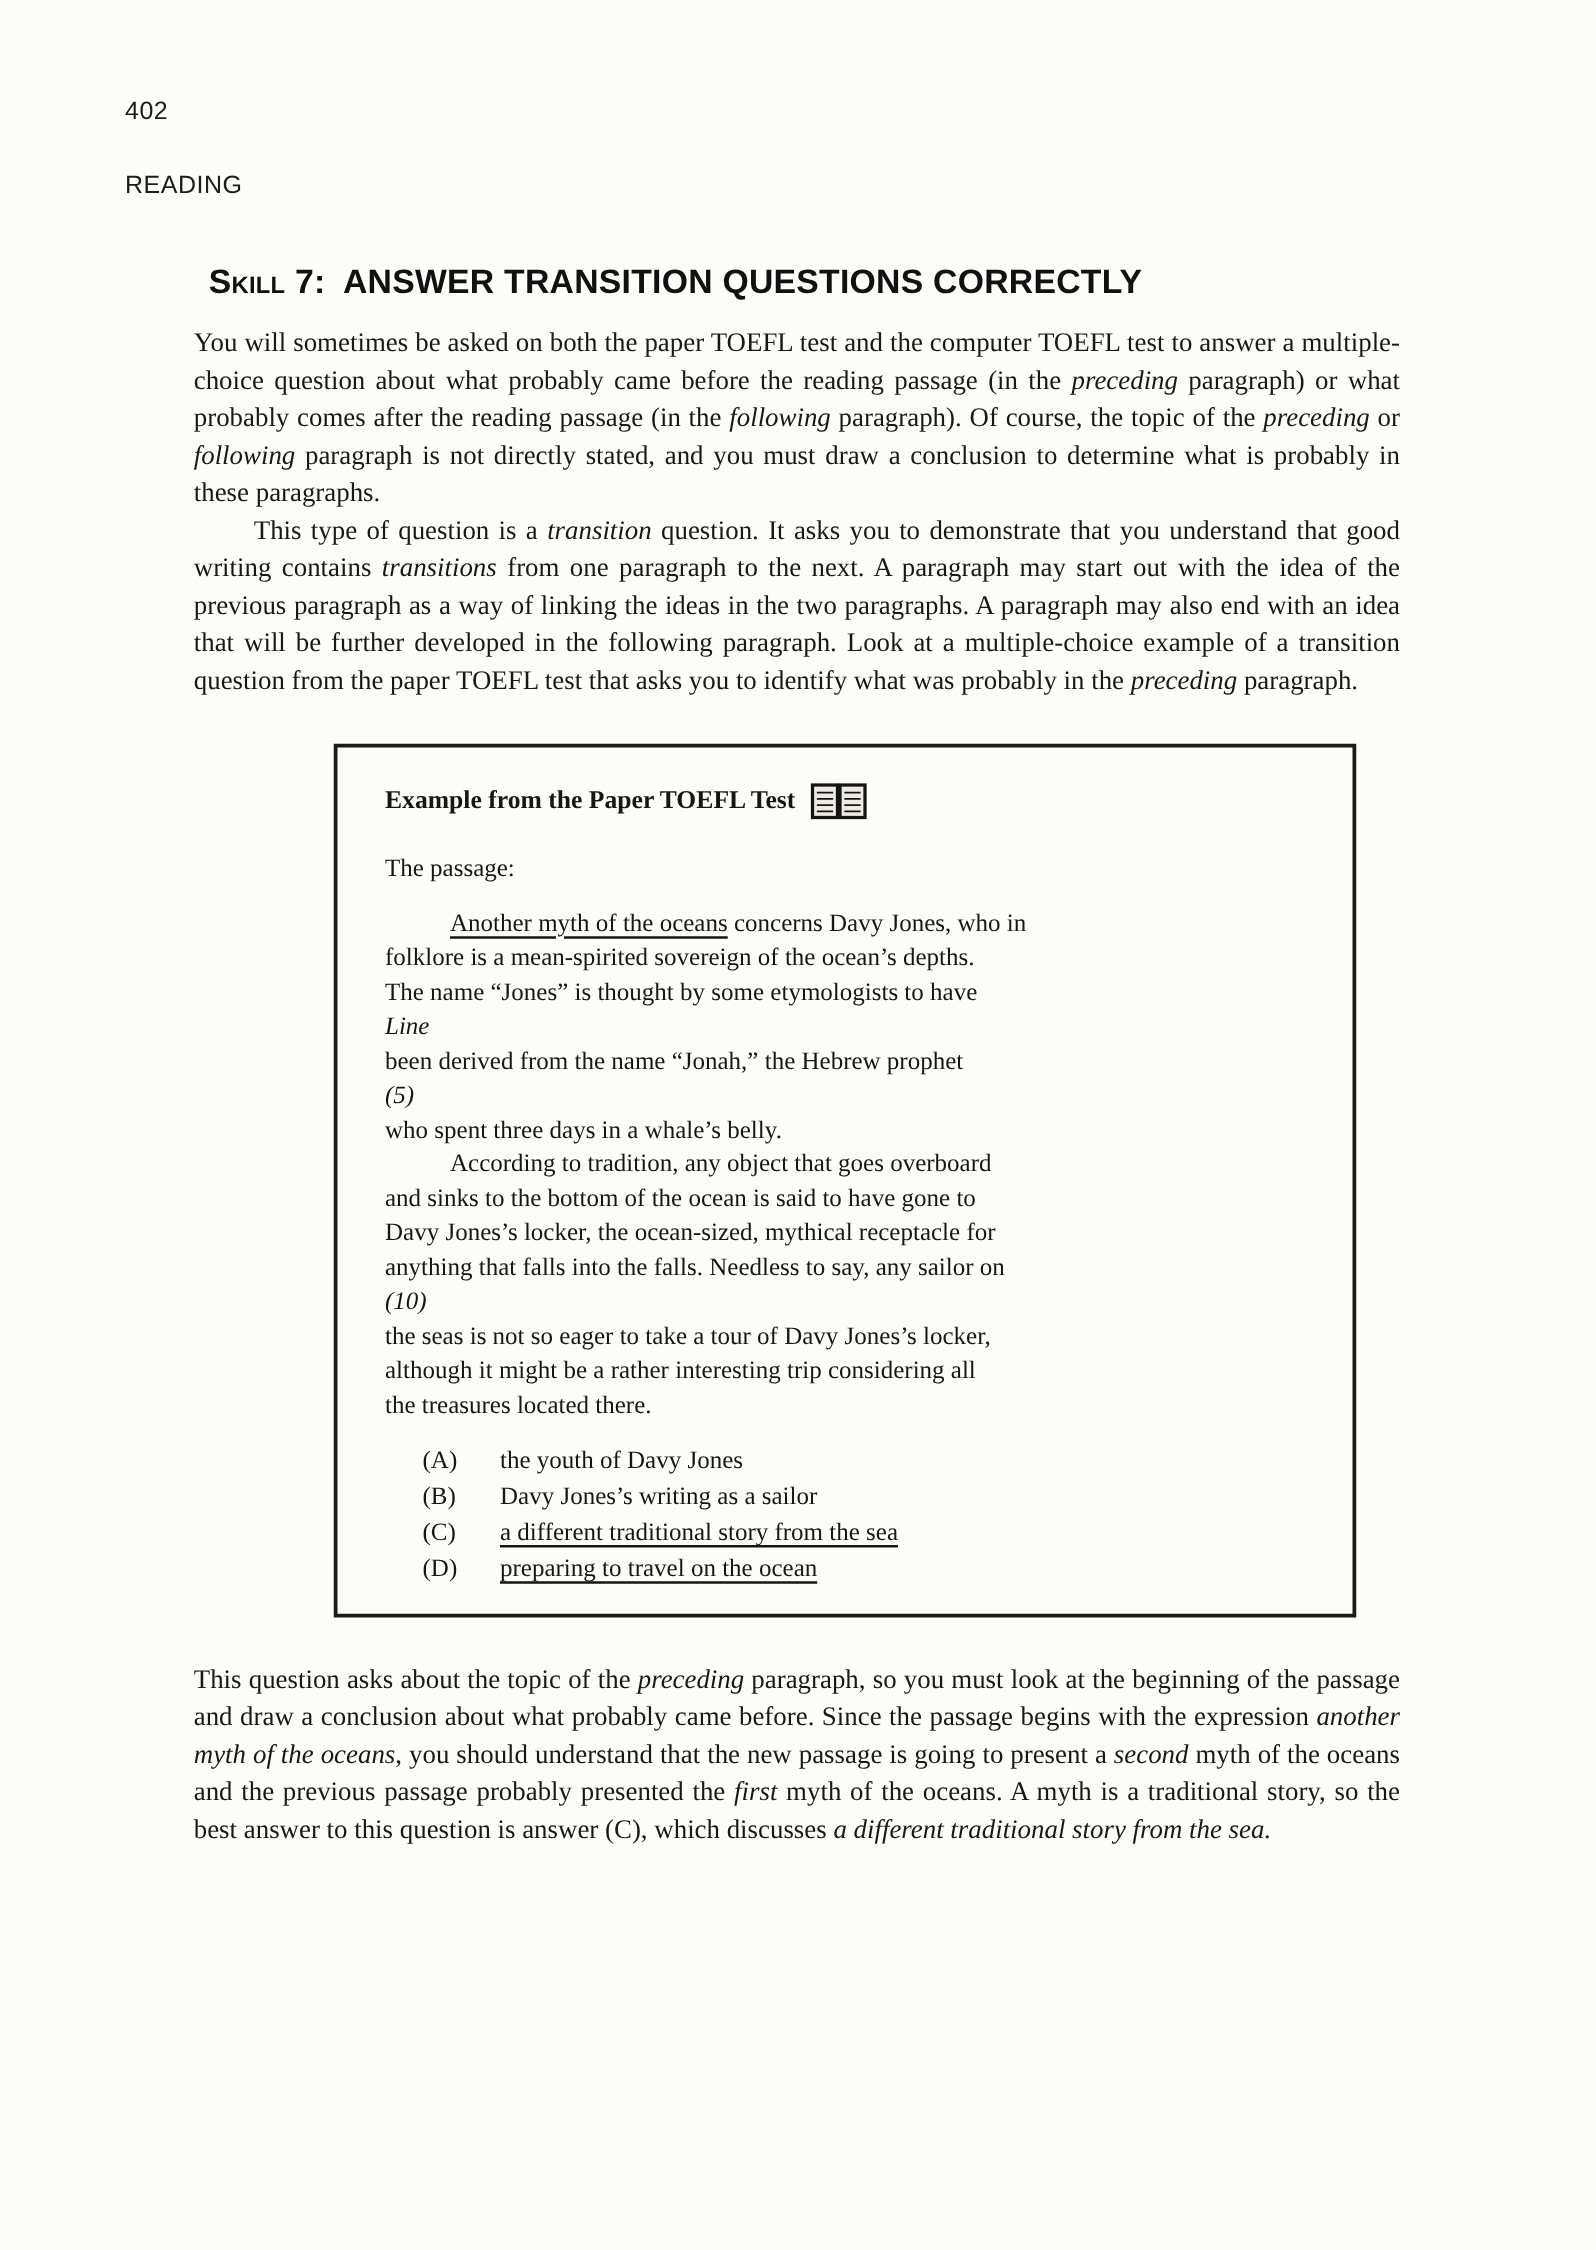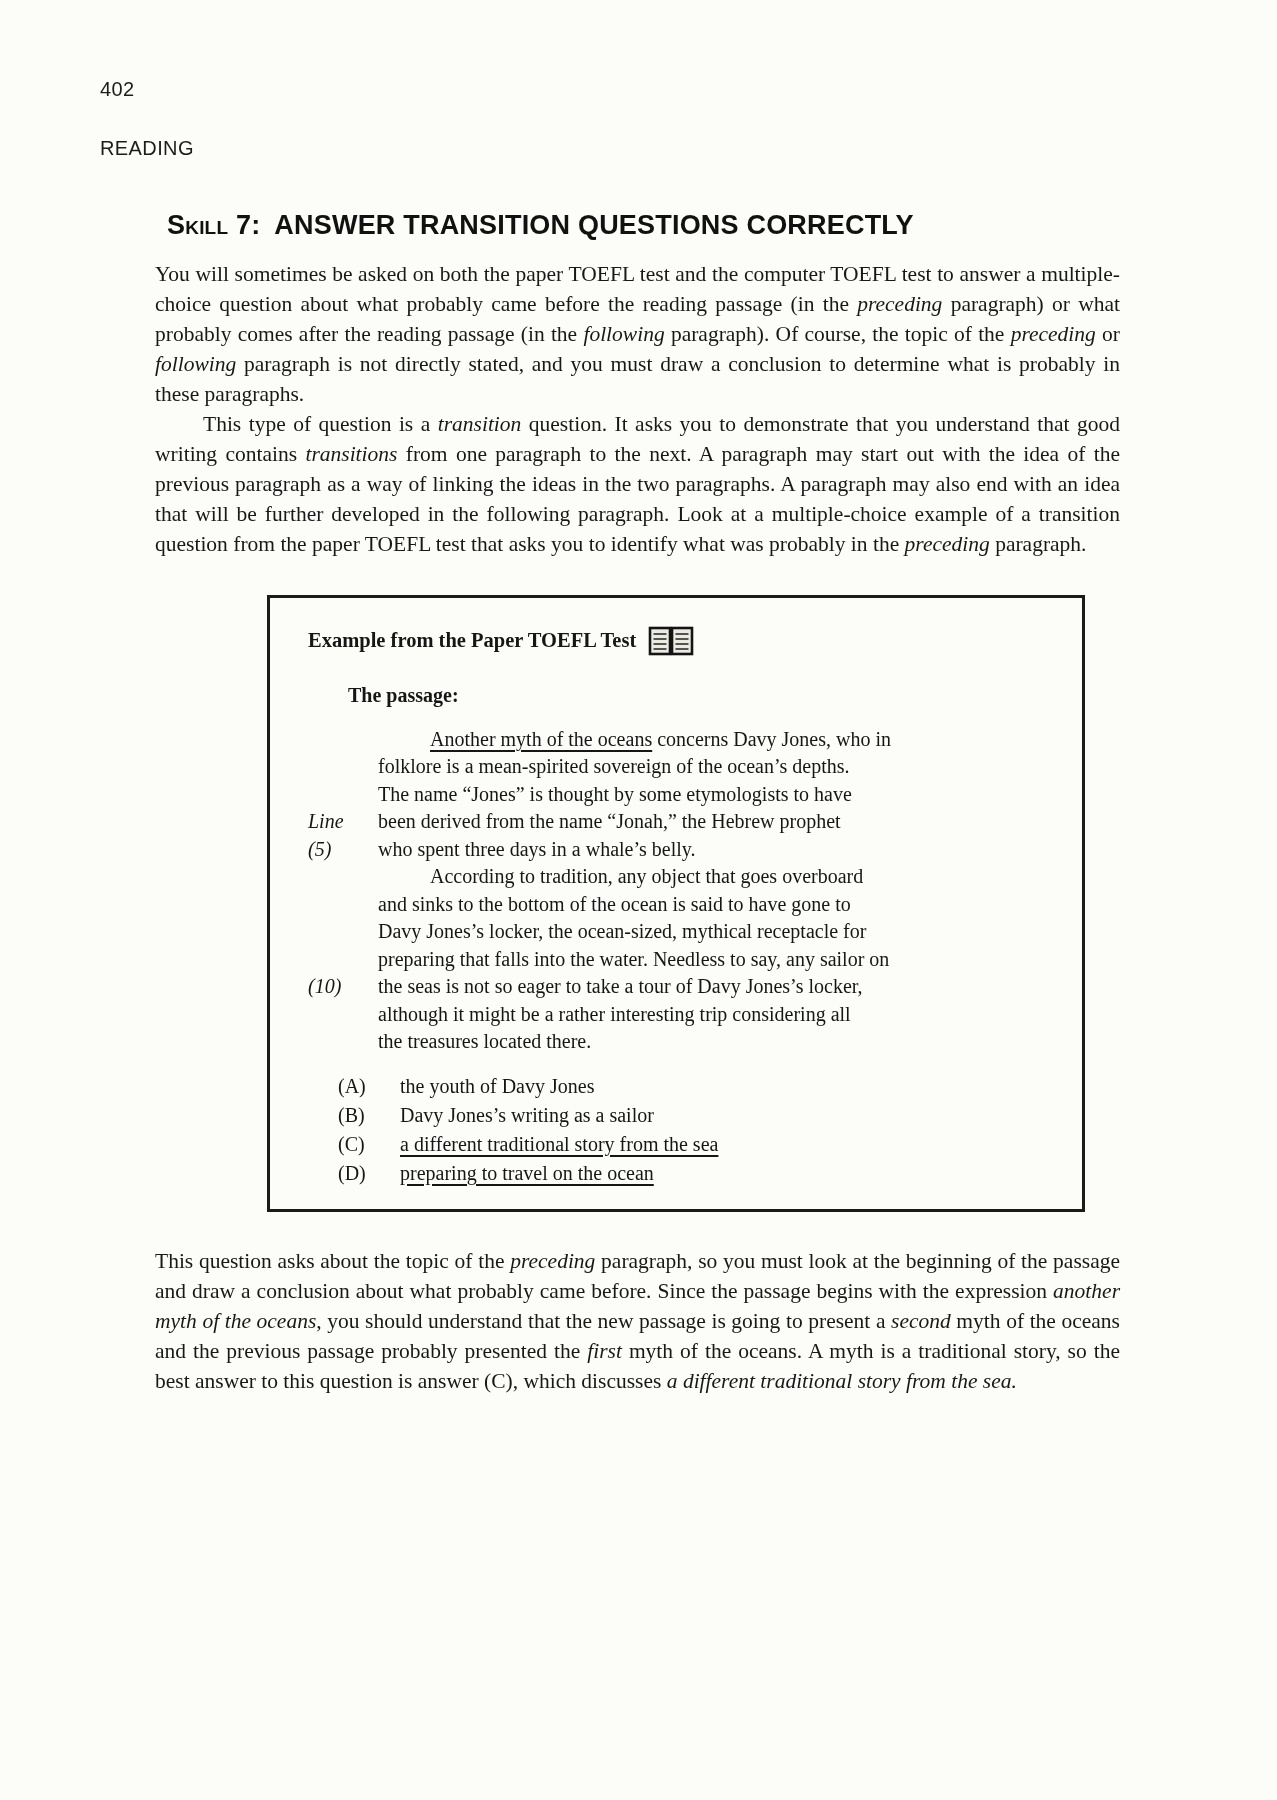--- a/index.html
+++ b/index.html
@@ -53,23 +53,23 @@
     line-height:27.5px;
   }
   .box-heading {
     font-weight:bold;
     font-size:20.5px;
     display:flex;
     align-items:center;
     gap:12px;
   }
   .book-icon { flex:none; display:inline-block; }
-  .box-label { font-weight:bold; margin-top:26px;margin-left:40px; }
+  .box-label { font-weight:normal; margin-top:26px; }
   .passage { margin-top:16px; }
-  .pl-row { display:flex; }
+  .pl-row { display:flex;flex-direction:column; }
   .pl-marker { flex:none; width:70px; font-style:italic; }
   .pl-text { width:620px; }
   .pl-text.indent { text-indent:52px; }
   .question-line { margin:20px 0 0 30px; font-size:20px; line-height:27.5px; }
   .options { margin-top:16px; }
   .opt-row { display:flex; line-height:29px; }
   .opt-letter { flex:none; width:62px; margin-left:30px; }
   .u-line { text-decoration:underline; text-decoration-thickness:1.5px; text-underline-offset:3.5px; }
   .seg-i { font-style:italic; }
   .seg-b { font-weight:bold; }
@@ -140,21 +140,21 @@
           <div class="pl-row">
             <span class="pl-marker"></span>
             <span class="pl-text"><span>and sinks to the bottom of the ocean is said to have gone to</span></span>
           </div>
           <div class="pl-row">
             <span class="pl-marker"></span>
             <span class="pl-text"><span>Davy Jones’s locker, the ocean-sized, mythical receptacle for</span></span>
           </div>
           <div class="pl-row">
             <span class="pl-marker"></span>
-            <span class="pl-text"><span>preparing that falls into the water. Needless to say, any sailor on</span></span>
+            <span class="pl-text"><span>anything that falls into the falls. Needless to say, any sailor on</span></span>
           </div>
           <div class="pl-row">
             <span class="pl-marker">(10)</span>
             <span class="pl-text"><span>the seas is not so eager to take a tour of Davy Jones’s locker,</span></span>
           </div>
           <div class="pl-row">
             <span class="pl-marker"></span>
             <span class="pl-text"><span>although it might be a rather interesting trip considering all</span></span>
           </div>
           <div class="pl-row">

